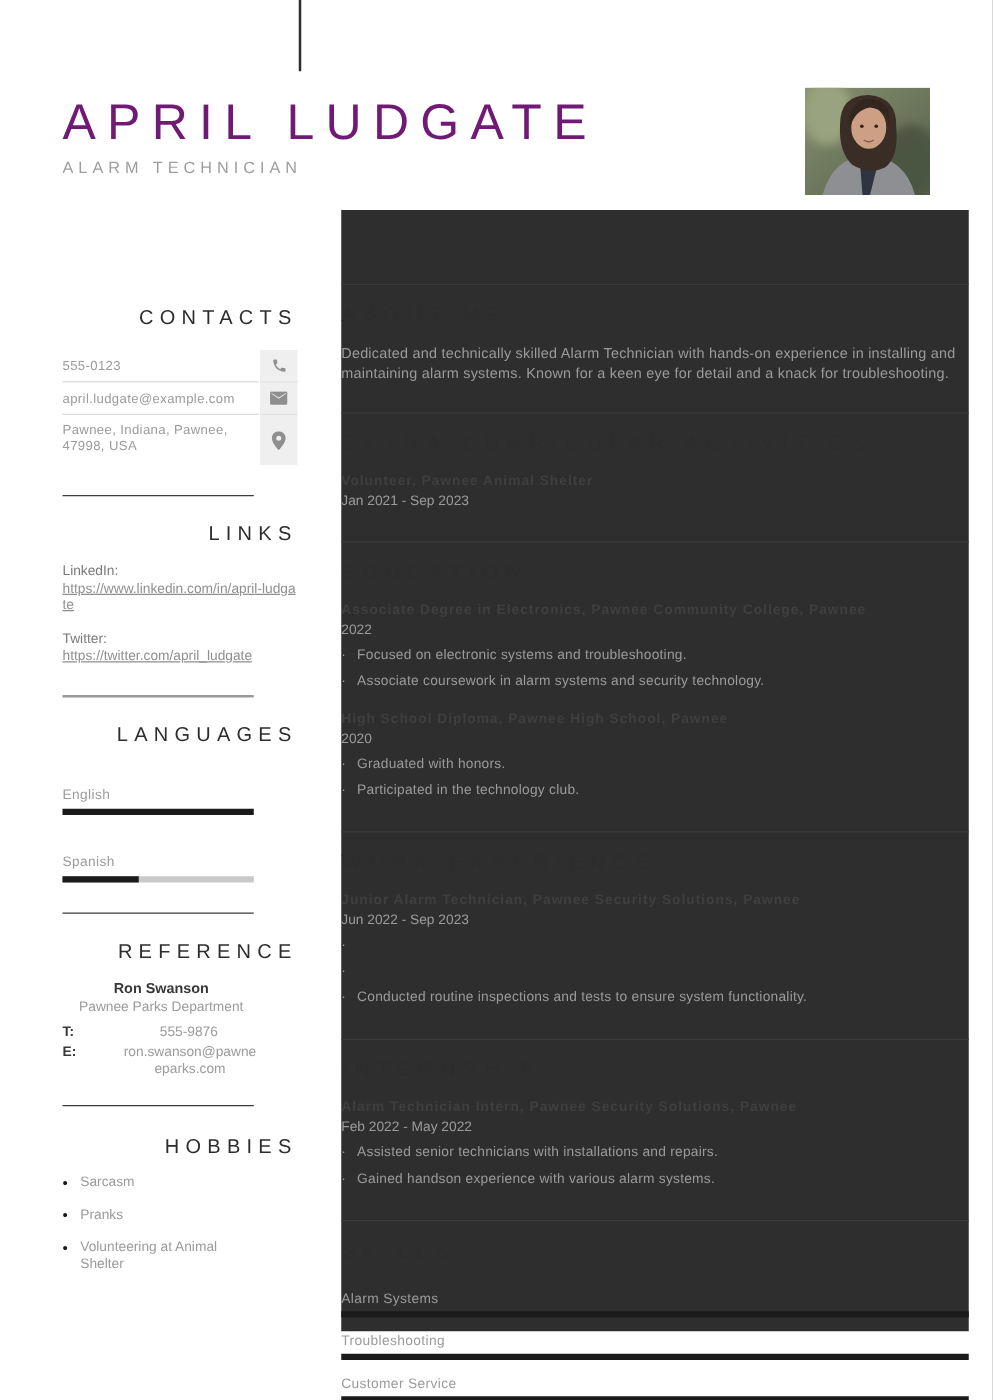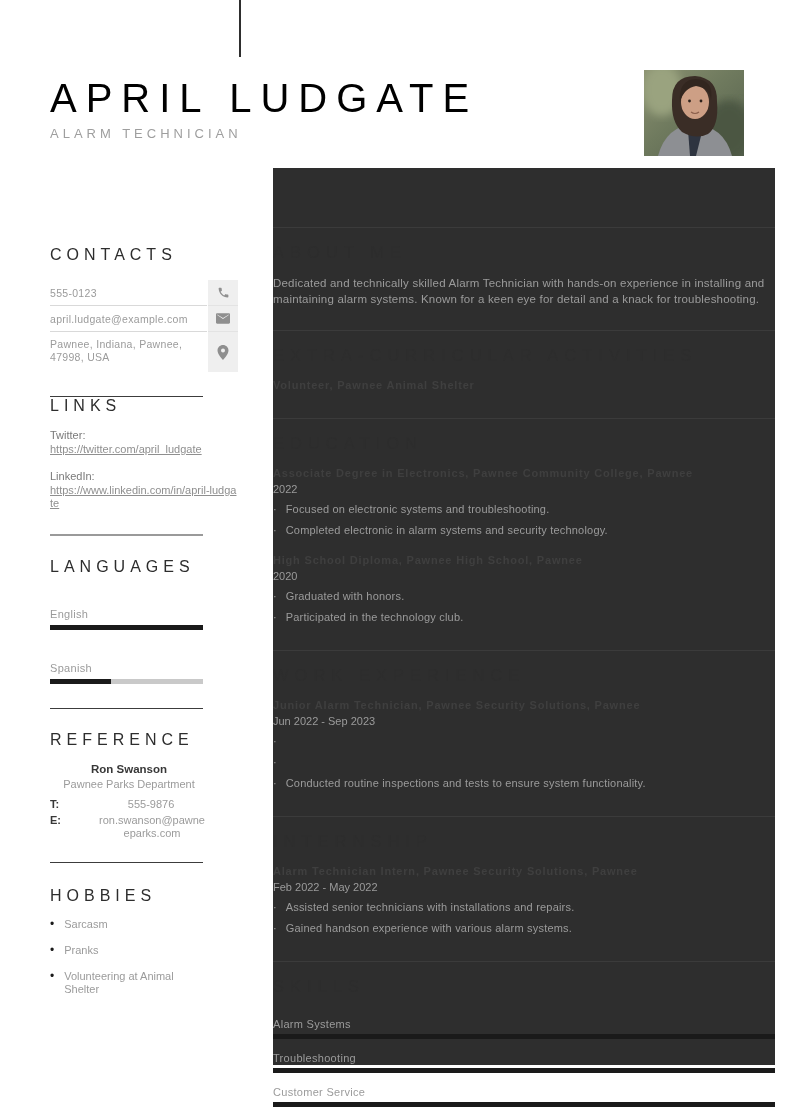--- a/index.html
+++ b/index.html
@@ -6,42 +6,42 @@
   html,body { background:#ffffff; }
   body { font-family:"Liberation Sans", sans-serif; }
   .page { position:relative; width:794px; height:1120px; background:#ffffff; overflow:hidden; }
 
   
   .vdiv { position:absolute; left:239px; width:2px; background:#2e2e2e; }
   .vdiv.top { top:0; height:57px; }
   .vdiv.main { top:168px; height:897px; }
 
   
-  .name { position:absolute; left:50px; top:76px; font-size:40px; letter-spacing:9px; color:#000000; white-space:nowrap; }
+  .name { position:absolute; left:50px; top:76px; font-size:40px; letter-spacing:9px; color:#701a75; white-space:nowrap; }
   .subtitle { position:absolute; left:50px; top:126px; font-size:13px; letter-spacing:4px; color:#9e9e9e; white-space:nowrap; }
   .photo { position:absolute; left:644px; top:70px; width:100px; height:86px; overflow:hidden; }
 
   
   .sidebar { position:absolute; left:50px; top:246px; width:188px; }
-  .s-head { font-size:16px; letter-spacing:5px; color:#2d2d2d; font-weight:400; }
+  .s-head { font-size:16px; letter-spacing:5px; color:#2d2d2d; font-weight:400;text-align:right; }
   .srule { border:none; border-top:1.5px solid #3c3c3c; width:153px; margin:0; }
 
   .contacts { display:flex; margin-top:16px; width:188px;justify-content:space-between; }
   .c-texts { width:157px; }
   .c-icons { width:30px; background:#efefef; }
   .c-row { font-size:10.5px; color:#9b9b9b; letter-spacing:0.3px; display:flex; align-items:center; }
   .c-row.r1,.c-row.r2 { height:26px; border-bottom:1px solid #d9d9d9; }
   .c-row.r3 { min-height:40px; line-height:13px; padding:6px 8px 6px 0; align-items:flex-start; }
   .c-icell { height:26px; display:flex; align-items:center; justify-content:center; }
   .c-icell.r1,.c-icell.r2 { border-bottom:1px solid #e3e3e3; }
   .c-icell.r3 { height:40px; }
   .c-icell svg { display:block; }
   .contacts-rule { margin-top:24px; }
 
-  .links-head { }
+  .links-head { margin-top:22px; }
   .link-item { margin-top:14px; font-size:11px; line-height:13px; }
   .link-label { color:#7a7a7a; }
   .link-url { color:#8f8f8f; text-decoration:underline; word-break:break-all; display:block; margin-top:1px; }
   .links-rule { margin-top:24px; border-top:2px solid #9a9a9a; }
 
   .langs-head { margin-top:22px; }
   .lang-item { margin-top:32px; width:153px; }
   .lang-name { font-size:11px; color:#9b9b9b; letter-spacing:0.3px; }
   .bar-track { margin-top:5px; width:100%; height:5px; background:#c9c9c9; }
   .bar-fill { height:5px; background:#1a1a1a; }
@@ -146,26 +146,26 @@
           <svg width="12" height="15" viewBox="0 0 24 30" fill="#8f8f8f">
               <path d="M12 0C5.9 0 1 4.9 1 11c0 8.2 11 19 11 19s11-10.8 11-19C23 4.9 18.1 0 12 0zm0 15a4 4 0 1 1 0-8 4 4 0 0 1 0 8z"></path>
             </svg>
         </div>
       </div>
     </div>
     <hr class="srule contacts-rule">
 
     <div class="s-head links-head">LINKS</div>
     <div class="link-item">
+      <span class="link-label">LinkedIn:</span>
+      <span class="link-url">https://www.linkedin.com/in/april-ludgate</span>
+    </div>
+    <div class="link-item">
       <span class="link-label">Twitter:</span>
       <span class="link-url">https://twitter.com/april_ludgate</span>
-    </div>
-    <div class="link-item">
-      <span class="link-label">LinkedIn:</span>
-      <span class="link-url">https://www.linkedin.com/in/april-ludgate</span>
     </div>
     <hr class="srule links-rule">
 
     <div class="s-head langs-head">LANGUAGES</div>
     <div class="lang-item">
       <div class="lang-name">English</div>
       <div class="bar-track">
         <div class="bar-fill" style="width: 100%;"></div>
       </div>
     </div>
@@ -211,35 +211,36 @@
 
     <div class="m-section">
       <div class="m-head">ABOUT ME</div>
       <div class="m-about-text">Dedicated and technically skilled Alarm Technician with hands-on experience in installing and maintaining alarm systems. Known for a keen eye for detail and a knack for troubleshooting.</div>
     </div>
 
     <div class="m-section">
       <div class="m-head">EXTRA-CURRICULAR ACTIVITIES</div>
       <div class="entry sec-pad">
         <div class="e-title">Volunteer, Pawnee Animal Shelter</div>
+        <div class="e-date">Jan 2021 - Sep 2023</div>
       </div>
     </div>
 
     <div class="m-section">
       <div class="m-head">EDUCATION</div>
       <div class="entry">
         <div class="e-title">Associate Degree in Electronics, Pawnee Community College, Pawnee</div>
         <div class="e-date">2022</div>
         <div class="bullet">
           <span class="b-dot">·</span>
           <span class="b-text">Focused on electronic systems and troubleshooting.</span>
         </div>
         <div class="bullet">
           <span class="b-dot">·</span>
-          <span class="b-text">Completed electronic in alarm systems and security technology.</span>
+          <span class="b-text">Associate coursework in alarm systems and security technology.</span>
         </div>
       </div>
       <div class="entry sec-pad" style="margin-top:16px;">
         <div class="e-title">High School Diploma, Pawnee High School, Pawnee</div>
         <div class="e-date">2020</div>
         <div class="bullet">
           <span class="b-dot">·</span>
           <span class="b-text">Graduated with honors.</span>
         </div>
         <div class="bullet">

